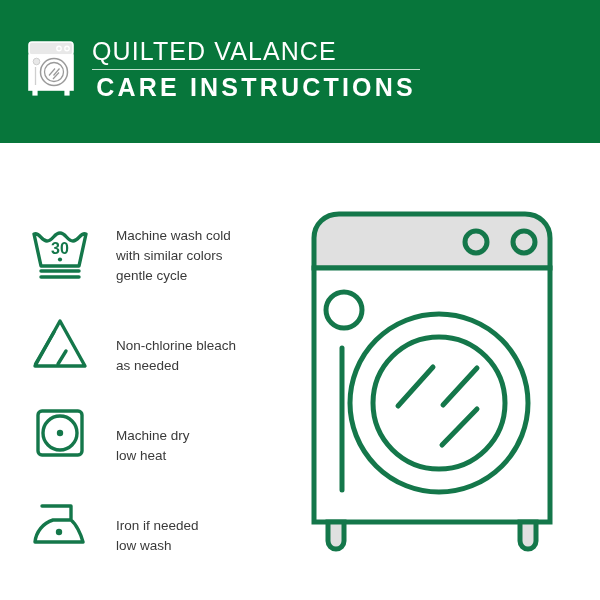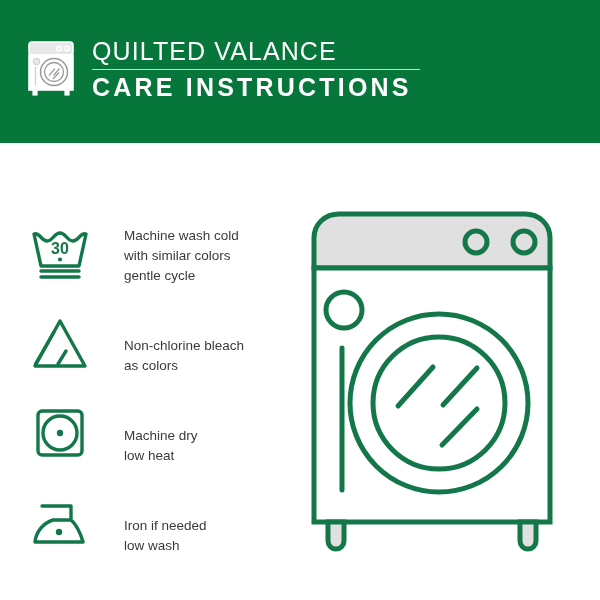--- a/index.html
+++ b/index.html
@@ -61,20 +61,21 @@
     margin: 5px 0 4px 0;
     width: 328px;
   }
   .title-sub {
     color: #ffffff;
     font-size: 25px;
     font-weight: 700;
     letter-spacing: 3.2px;
     line-height: 1.05;
     white-space: nowrap;
+    text-align: center;
   }
 
   
   .care-list {
     position: absolute;
     left: 28px;
     top: 196px;
     width: 250px;
   }
   .care-row {
@@ -88,21 +89,21 @@
     height: 64px;
     flex: 0 0 auto;
     display: flex;
     align-items: center;
     justify-content: center;
   }
   .care-symbol svg {
     display: block;
   }
   .care-text {
-    margin-left: 32px;
+    margin-left: 24px;
     padding-top: 8px;
     color: #3a3a3a;
     font-size: 13.5px;
     line-height: 1.47;
     white-space: pre-line;
   }
 
   
   .washer-art {
     position: absolute;
@@ -175,21 +176,21 @@
       <span class="care-symbol">
         <svg viewBox="0 0 64 60" width="64" height="60" aria-hidden="true">
           <g fill="none" stroke="#14774a" stroke-width="3.4" stroke-linejoin="round" stroke-linecap="round">
             <path d="M32 7 L 57 52 L 7 52 Z"></path>
             <line x1="26" y1="18" x2="7.5" y2="50"></line>
             <line x1="38" y1="37" x2="30" y2="50"></line>
           </g>
         </svg>
       </span>
       <div class="care-text">Non-chlorine bleach
-as colors</div>
+as needed</div>
     </div>
 
     <div class="care-row">
       <span class="care-symbol">
         <svg viewBox="0 0 64 60" width="64" height="60" aria-hidden="true">
           <rect x="10" y="7" width="44" height="44" rx="4" fill="none" stroke="#14774a" stroke-width="3.4"></rect>
           <circle cx="32" cy="29" r="17" fill="none" stroke="#14774a" stroke-width="3.4"></circle>
           <circle cx="32" cy="29" r="3.2" fill="#14774a"></circle>
         </svg>
       </span>

